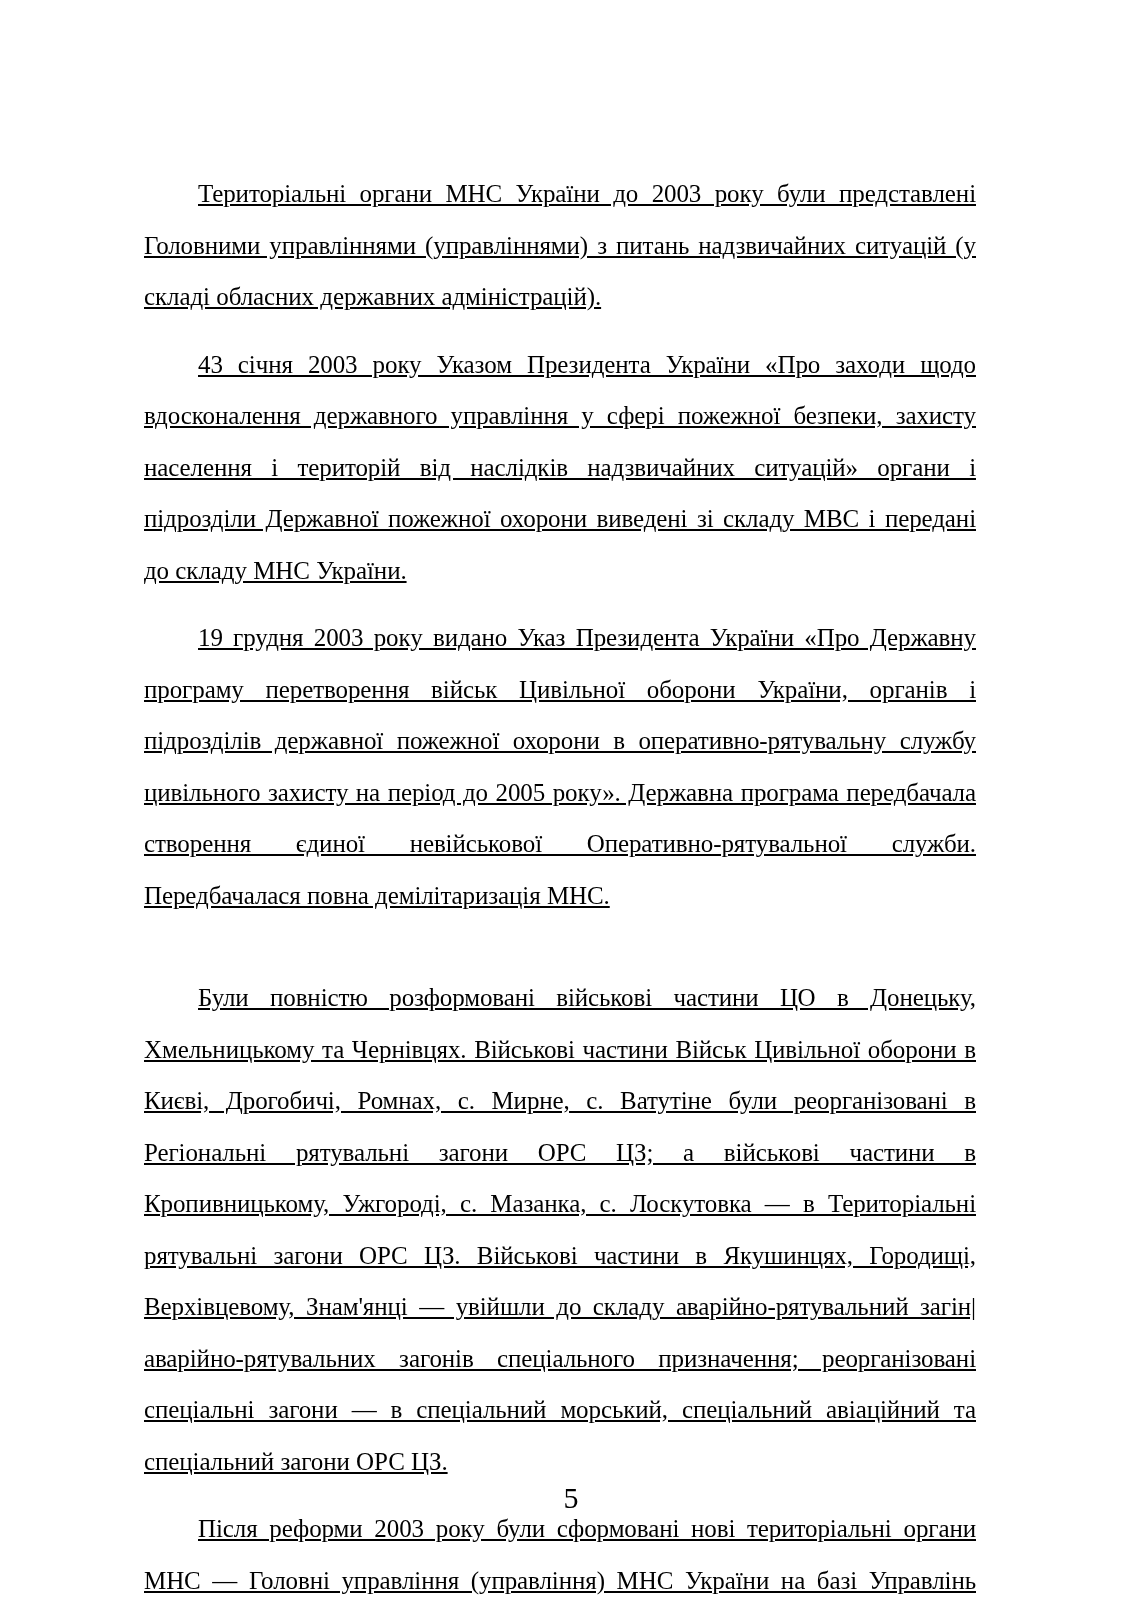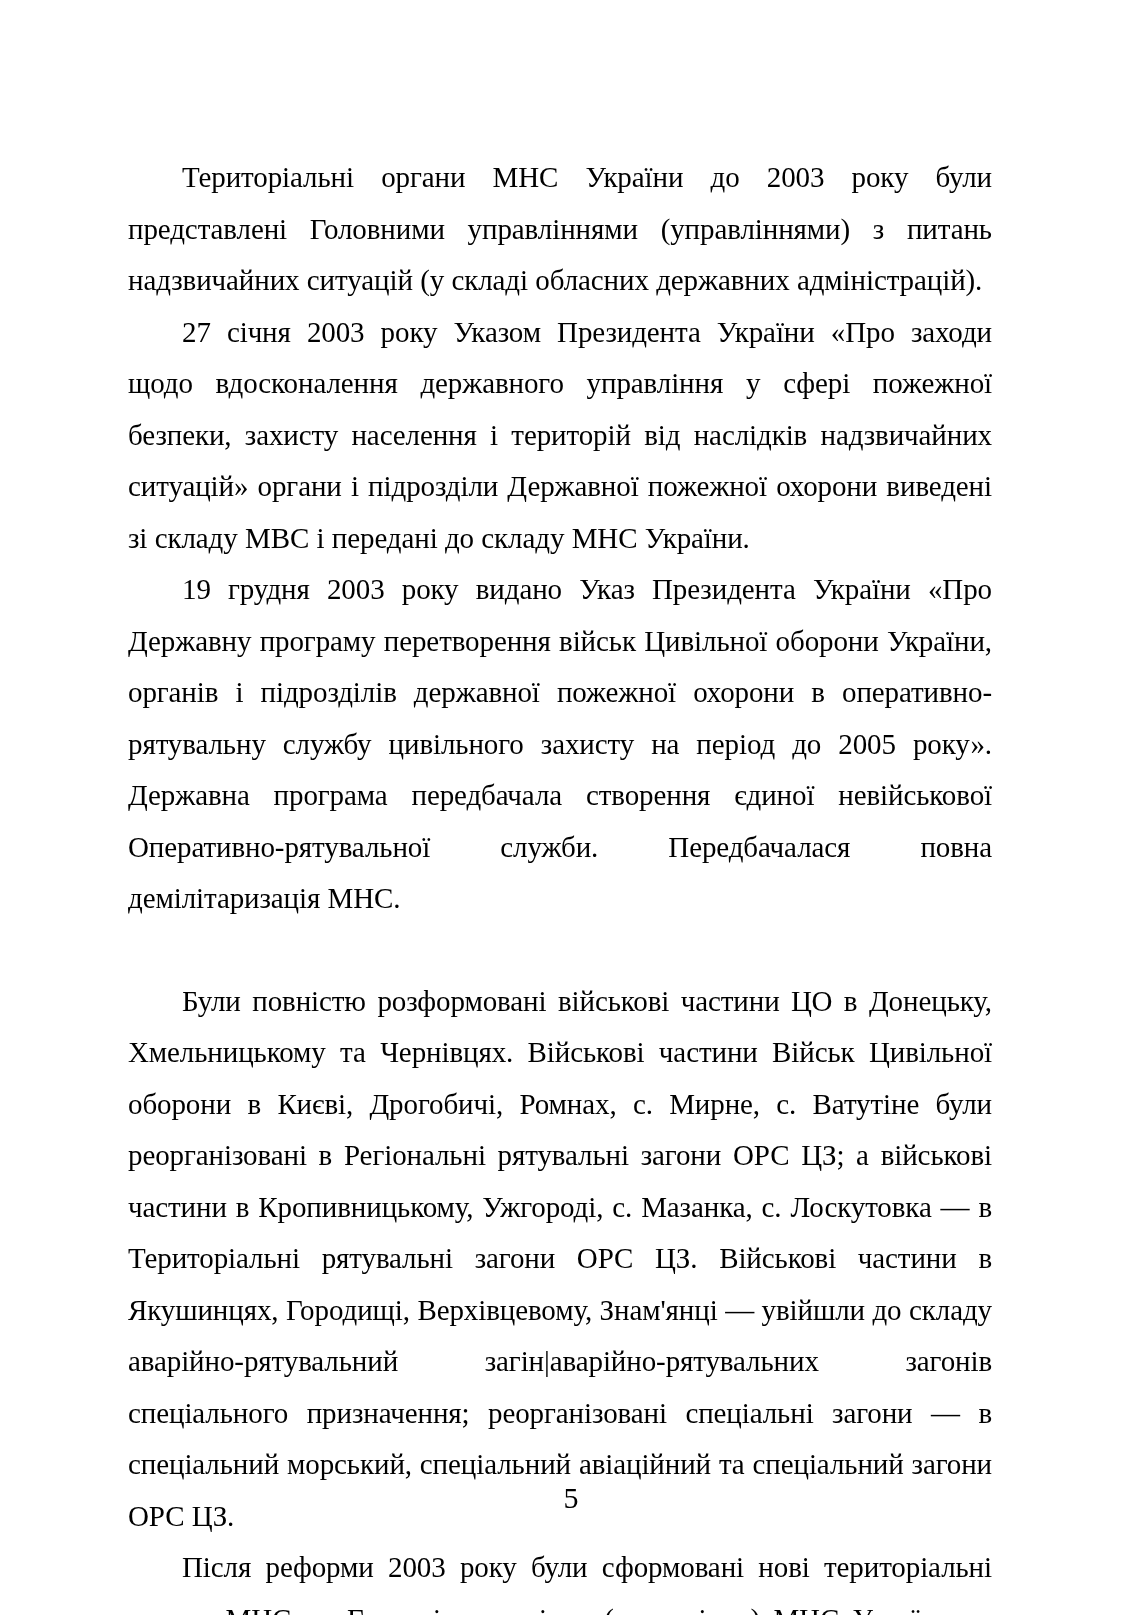--- a/index.html
+++ b/index.html
@@ -24,30 +24,31 @@
   }
 
   .text-column {
     position: absolute;
     left: 128px;
     top: 152px;
     width: 864px;
   }
 
   p.para {
-    margin: 0;
+    margin: 16px;
     text-align: justify;
     text-justify: inter-word;
-    font-size: 29px;
+    font-size: 25px;
     line-height: 51.5px;
     text-indent: 54px;
     letter-spacing: -0.1px;
     word-spacing: 0.2px;
     -webkit-hyphens: none;
     hyphens: none;
+    text-decoration: underline;
   }
 
   p.para.gap-before {
     margin-top: 51px;
   }
 
   .page-number {
     position: absolute;
     left: 0;
     right: 0;
@@ -60,21 +61,21 @@
 </style>
 </head>
 <body>
 
 <div class="page">
 
   <div class="text-column">
 
     <p class="para">Територіальні органи МНС України до 2003 року були представлені Головними управліннями (управліннями) з питань надзвичайних ситуацій (у складі обласних державних адміністрацій).</p>
 
-    <p class="para">27 січня 2003 року Указом Президента України «Про заходи щодо вдосконалення державного управління у сфері пожежної безпеки, захисту населення і територій від наслідків надзвичайних ситуацій» органи і підрозділи Державної пожежної охорони виведені зі складу МВС і передані до складу МНС України.</p>
+    <p class="para">43 січня 2003 року Указом Президента України «Про заходи щодо вдосконалення державного управління у сфері пожежної безпеки, захисту населення і територій від наслідків надзвичайних ситуацій» органи і підрозділи Державної пожежної охорони виведені зі складу МВС і передані до складу МНС України.</p>
 
     <p class="para">19 грудня 2003 року видано Указ Президента України «Про Державну програму перетворення військ Цивільної оборони України, органів і підрозділів державної пожежної охорони в оперативно-рятувальну службу цивільного захисту на період до 2005 року». Державна програма передбачала створення єдиної невійськової Оперативно-рятувальної служби. Передбачалася повна демілітаризація МНС.</p>
 
     <p class="para gap-before">Були повністю розформовані військові частини ЦО в Донецьку, Хмельницькому та Чернівцях. Військові частини Військ Цивільної оборони в Києві, Дрогобичі, Ромнах, с. Мирне, с. Ватутіне були реорганізовані в Регіональні рятувальні загони ОРС ЦЗ; а військові частини в Кропивницькому, Ужгороді, с. Мазанка, с. Лоскутовка — в Територіальні рятувальні загони ОРС ЦЗ. Військові частини в Якушинцях, Городищі, Верхівцевому, Знам'янці — увійшли до складу аварійно-рятувальний загін|аварійно-рятувальних загонів спеціального призначення; реорганізовані спеціальні загони — в спеціальний морський, спеціальний авіаційний та спеціальний загони ОРС ЦЗ.</p>
 
     <p class="para">Після реформи 2003 року були сформовані нові територіальні органи МНС — Головні управління (управління) МНС України на базі Управлінь пожежної безпеки ГУ(У) МВС України у регіонах.</p>
 
   </div>
 
   <div class="page-number">5</div>

